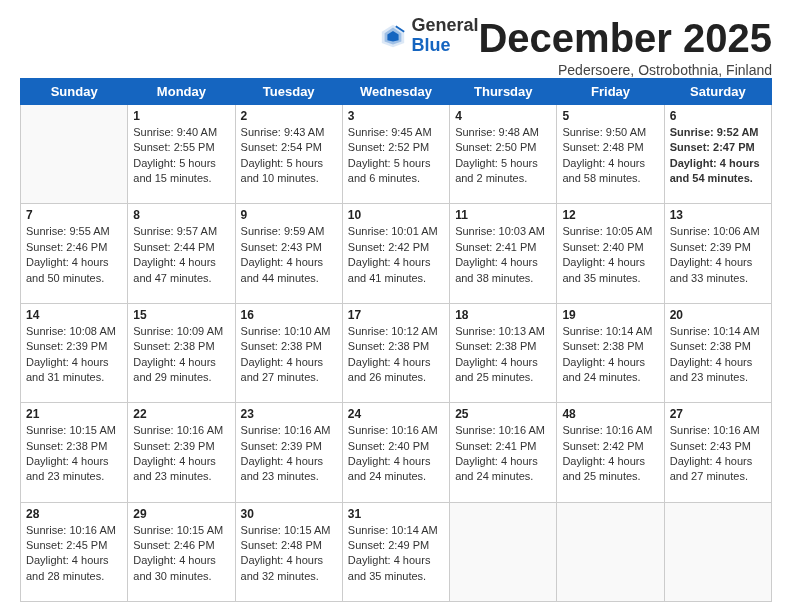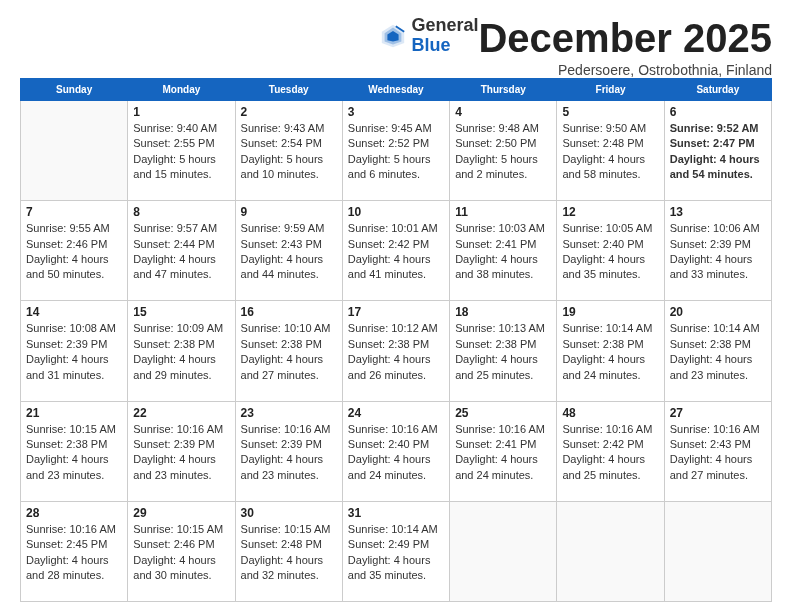--- a/index.html
+++ b/index.html
@@ -56,21 +56,21 @@
       flex: 1;
       border: 1px solid #ccc;
       border-collapse: collapse;
       width: 100%;
       table-layout: fixed;
     }
     .calendar th {
       background: #1565C0;
       color: #fff;
       text-align: center;
-      font-size: 10px;
+      font-size: 13px;
       padding: 5px 4px;
       border: 1px solid #1565C0;
       font-weight: bold;
     }
     .calendar td {
       vertical-align: top;
       border: 1px solid #ccc;
       padding: 4px 5px;
       font-size: 9.5px;
       color: #333;

